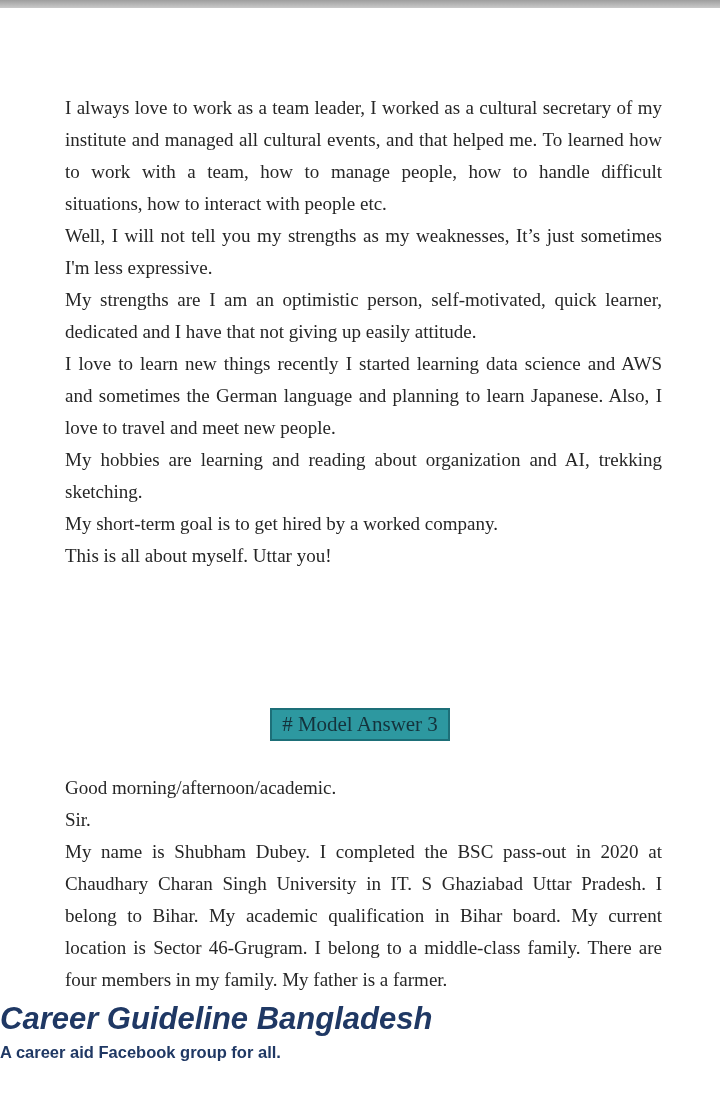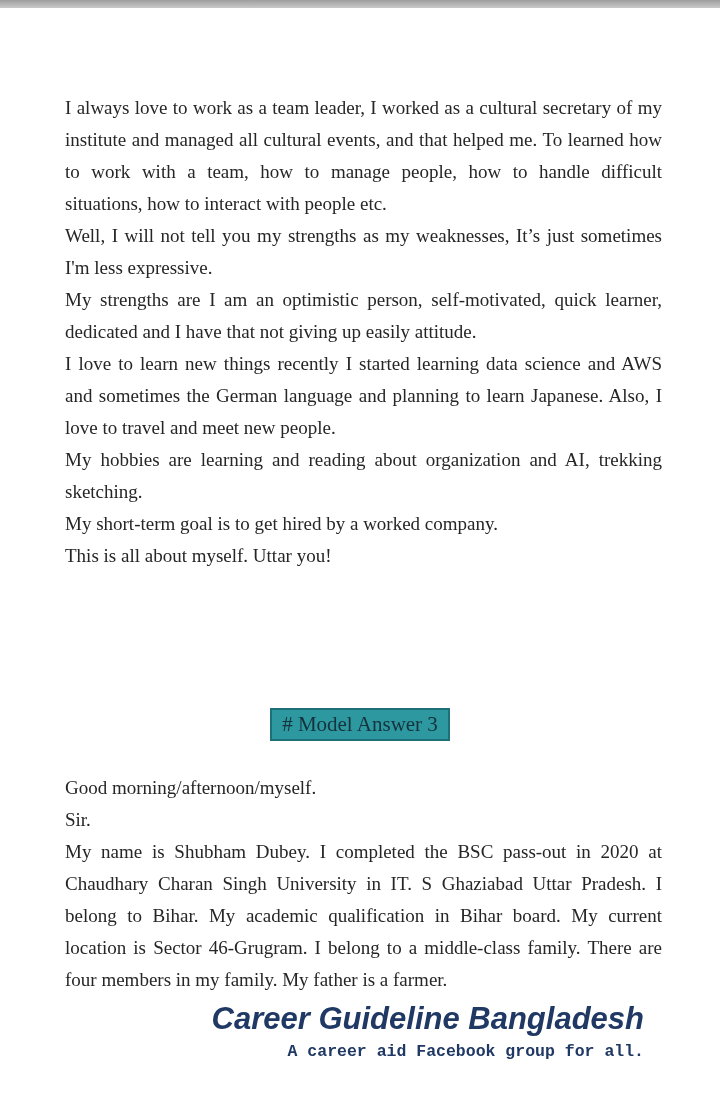--- a/index.html
+++ b/index.html
@@ -63,38 +63,37 @@
   }
   .body-text-2 p {
     margin: 0;
     text-align: justify;
   }
   .footer {
     position: absolute;
     left: 0;
     top: 1000px;
     width: 644px;
-    text-align: right;
+    text-align: left;
     font-family: "Liberation Sans", "DejaVu Sans", sans-serif;
   }
   .footer-title {
     color: #1f3864;
     font-size: 31px;
     font-weight: bold;
     font-style: italic;
     line-height: 38px;
     margin: 0;
   }
   .footer-subtitle {
     color: #1f3864;
     font-size: 16.5px;
     font-weight: bold;
     line-height: 24px;
     margin: 2px 0 0 0;
-    font-family: Liberation Mono, monospace;
   }
 </style>
 </head>
 <body>
 
 <div class="page">
 
   <div class="top-bar"></div>
 
   <div class="body-text">
@@ -105,21 +104,21 @@
     <p>My hobbies are learning and reading about organization and AI, trekking sketching.</p>
     <p>My short-term goal is to get hired by a worked company.</p>
     <p>This is all about myself. Uttar you!</p>
   </div>
 
   <div class="heading-wrap">
     <span class="heading-highlight"># Model Answer 3</span>
   </div>
 
   <div class="body-text-2">
-    <p>Good morning/afternoon/myself.</p>
+    <p>Good morning/afternoon/academic.</p>
     <p>Sir.</p>
     <p>My name is Shubham Dubey. I completed the BSC pass-out in 2020 at Chaudhary Charan Singh University in IT. S Ghaziabad Uttar Pradesh. I belong to Bihar. My academic qualification in Bihar board. My current location is Sector 46-Grugram. I belong to a middle-class family. There are four members in my family. My father is a farmer.</p>
   </div>
 
   <div class="footer">
     <p class="footer-title">Career Guideline Bangladesh</p>
     <p class="footer-subtitle">A career aid Facebook group for all.</p>
   </div>
 
 </div>

